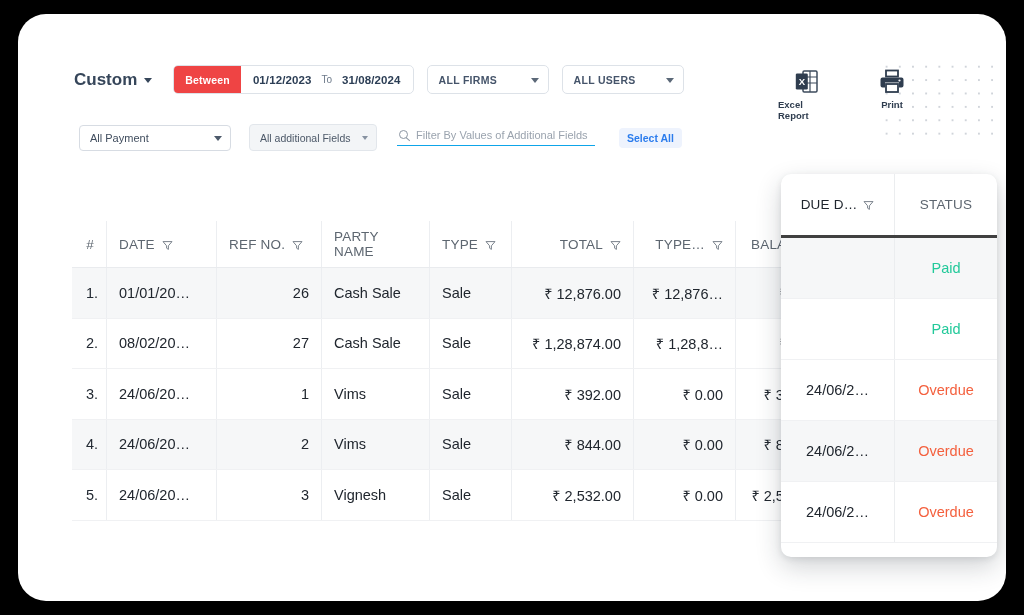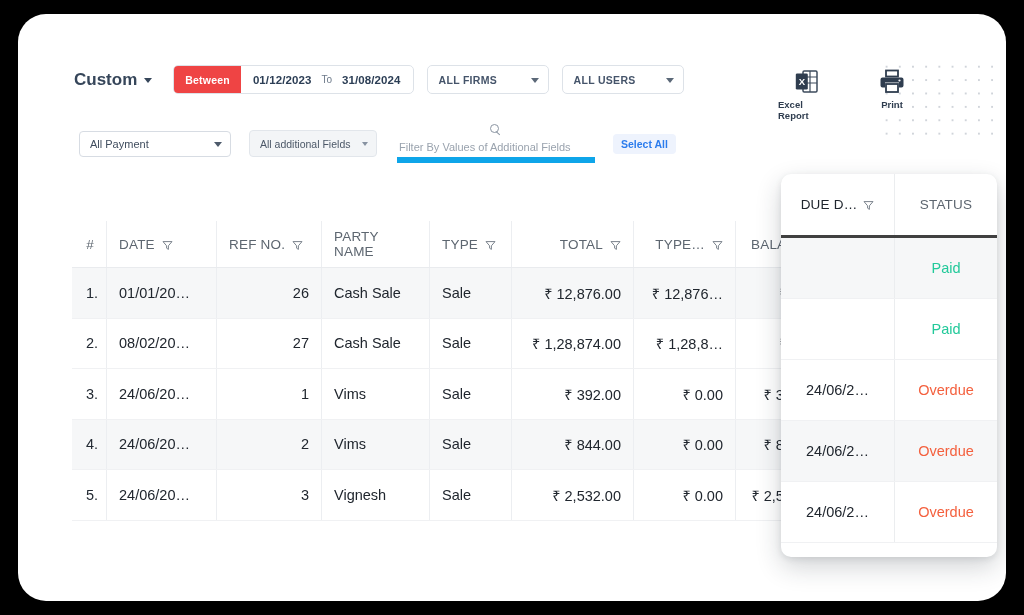--- a/index.html
+++ b/index.html
@@ -131,25 +131,24 @@
     position: absolute; right: 8px; top: 50%;
     width: 0; height: 0;
     border-left: 3.5px solid transparent;
     border-right: 3.5px solid transparent;
     border-top: 4.5px solid #8792a1;
     margin-top: -2px;
   }
 
   .search-wrap {
     display: flex; align-items: center; gap: 6px;
-    border-bottom: 6px solid #0ea5e9;
+    border-bottom: 1px solid #0ea5e9;
     padding: 0 4px 4px 2px;
     width: 198px;
     margin-left: 2px;
-    flex-direction: column;
   }
   .mag {
     width: 11px; height: 11px; flex: none; position: relative;
   }
   .mag::before {
     content: ""; position: absolute; left: 0; top: 0;
     width: 7px; height: 7px; border: 1.3px solid #8b95a2; border-radius: 50%;
   }
   .mag::after {
     content: ""; position: absolute; left: 6.5px; top: 7px;
@@ -159,21 +158,21 @@
   .search-input {
     border: none; outline: none; background: transparent;
     font-family: "Liberation Sans", sans-serif;
     font-size: 11px; color: #30405a; width: 100%;
   }
   .search-input::placeholder { color: #9aa3ae; }
   .select-all {
     background: #eef3fd; color: #2b7ced;
     font-size: 10.5px; font-weight: bold;
     border-radius: 4px; padding: 4px 8px;
-    cursor: pointer; 
+    cursor: pointer; margin-left: 6px;
     white-space: nowrap;
     text-align: center;
   }
 
   
   .actions {
     position: absolute; left: 760px; top: 55px;
     display: flex; gap: 30px;
   }
   .action {

